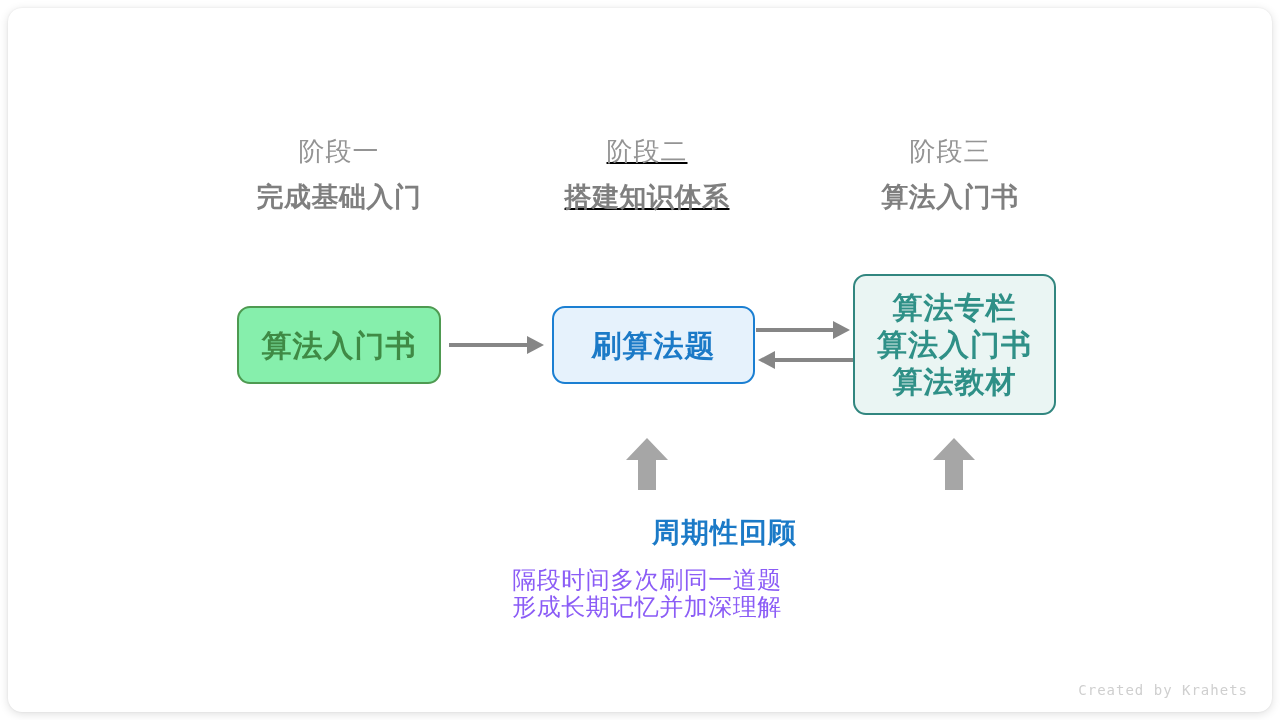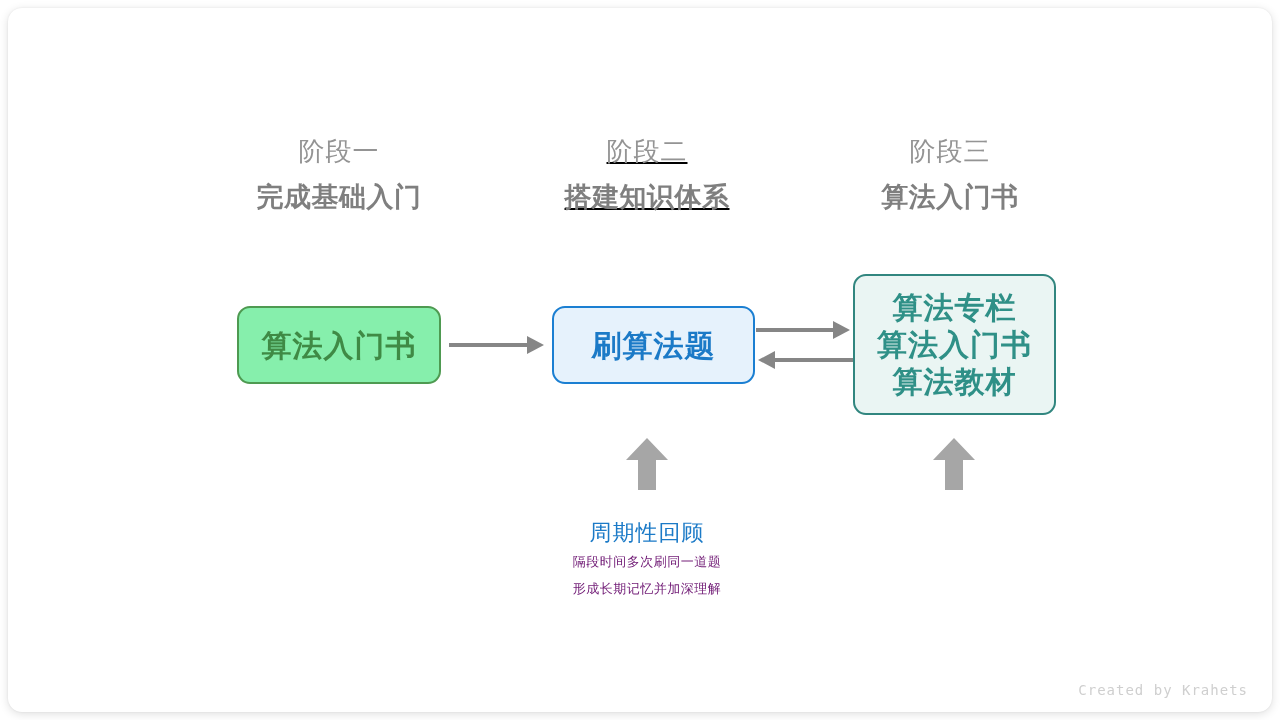--- a/index.html
+++ b/index.html
@@ -97,30 +97,32 @@
     width: 42px;
     height: 52px;
   }
 
   .note {
     position: absolute;
     width: 300px;
     text-align: center;
   }
   .note-title {
-    font-size: 22px;
-    font-weight: normal;
+    font-size: 28px;
+    font-weight: bold;
     line-height: 30px;
     letter-spacing: 1px;
+    text-align: right;
   }
   .note-title.blue { color: #1b7ac7; }
   .note-title.teal { color: #2f9087; }
   .note-body {
-    font-size: 13px;
-    color: #701a75;
+    margin-top: 18px;
+    font-size: 24px;
+    color: #8b5cf6;
     line-height: 27px;
     letter-spacing: 0.5px;
   }
 
   #credit {
     position: absolute;
     right: 24px;
     bottom: 14px;
     font-family: "DejaVu Sans Mono", "Liberation Mono", monospace;
     font-size: 14px;

